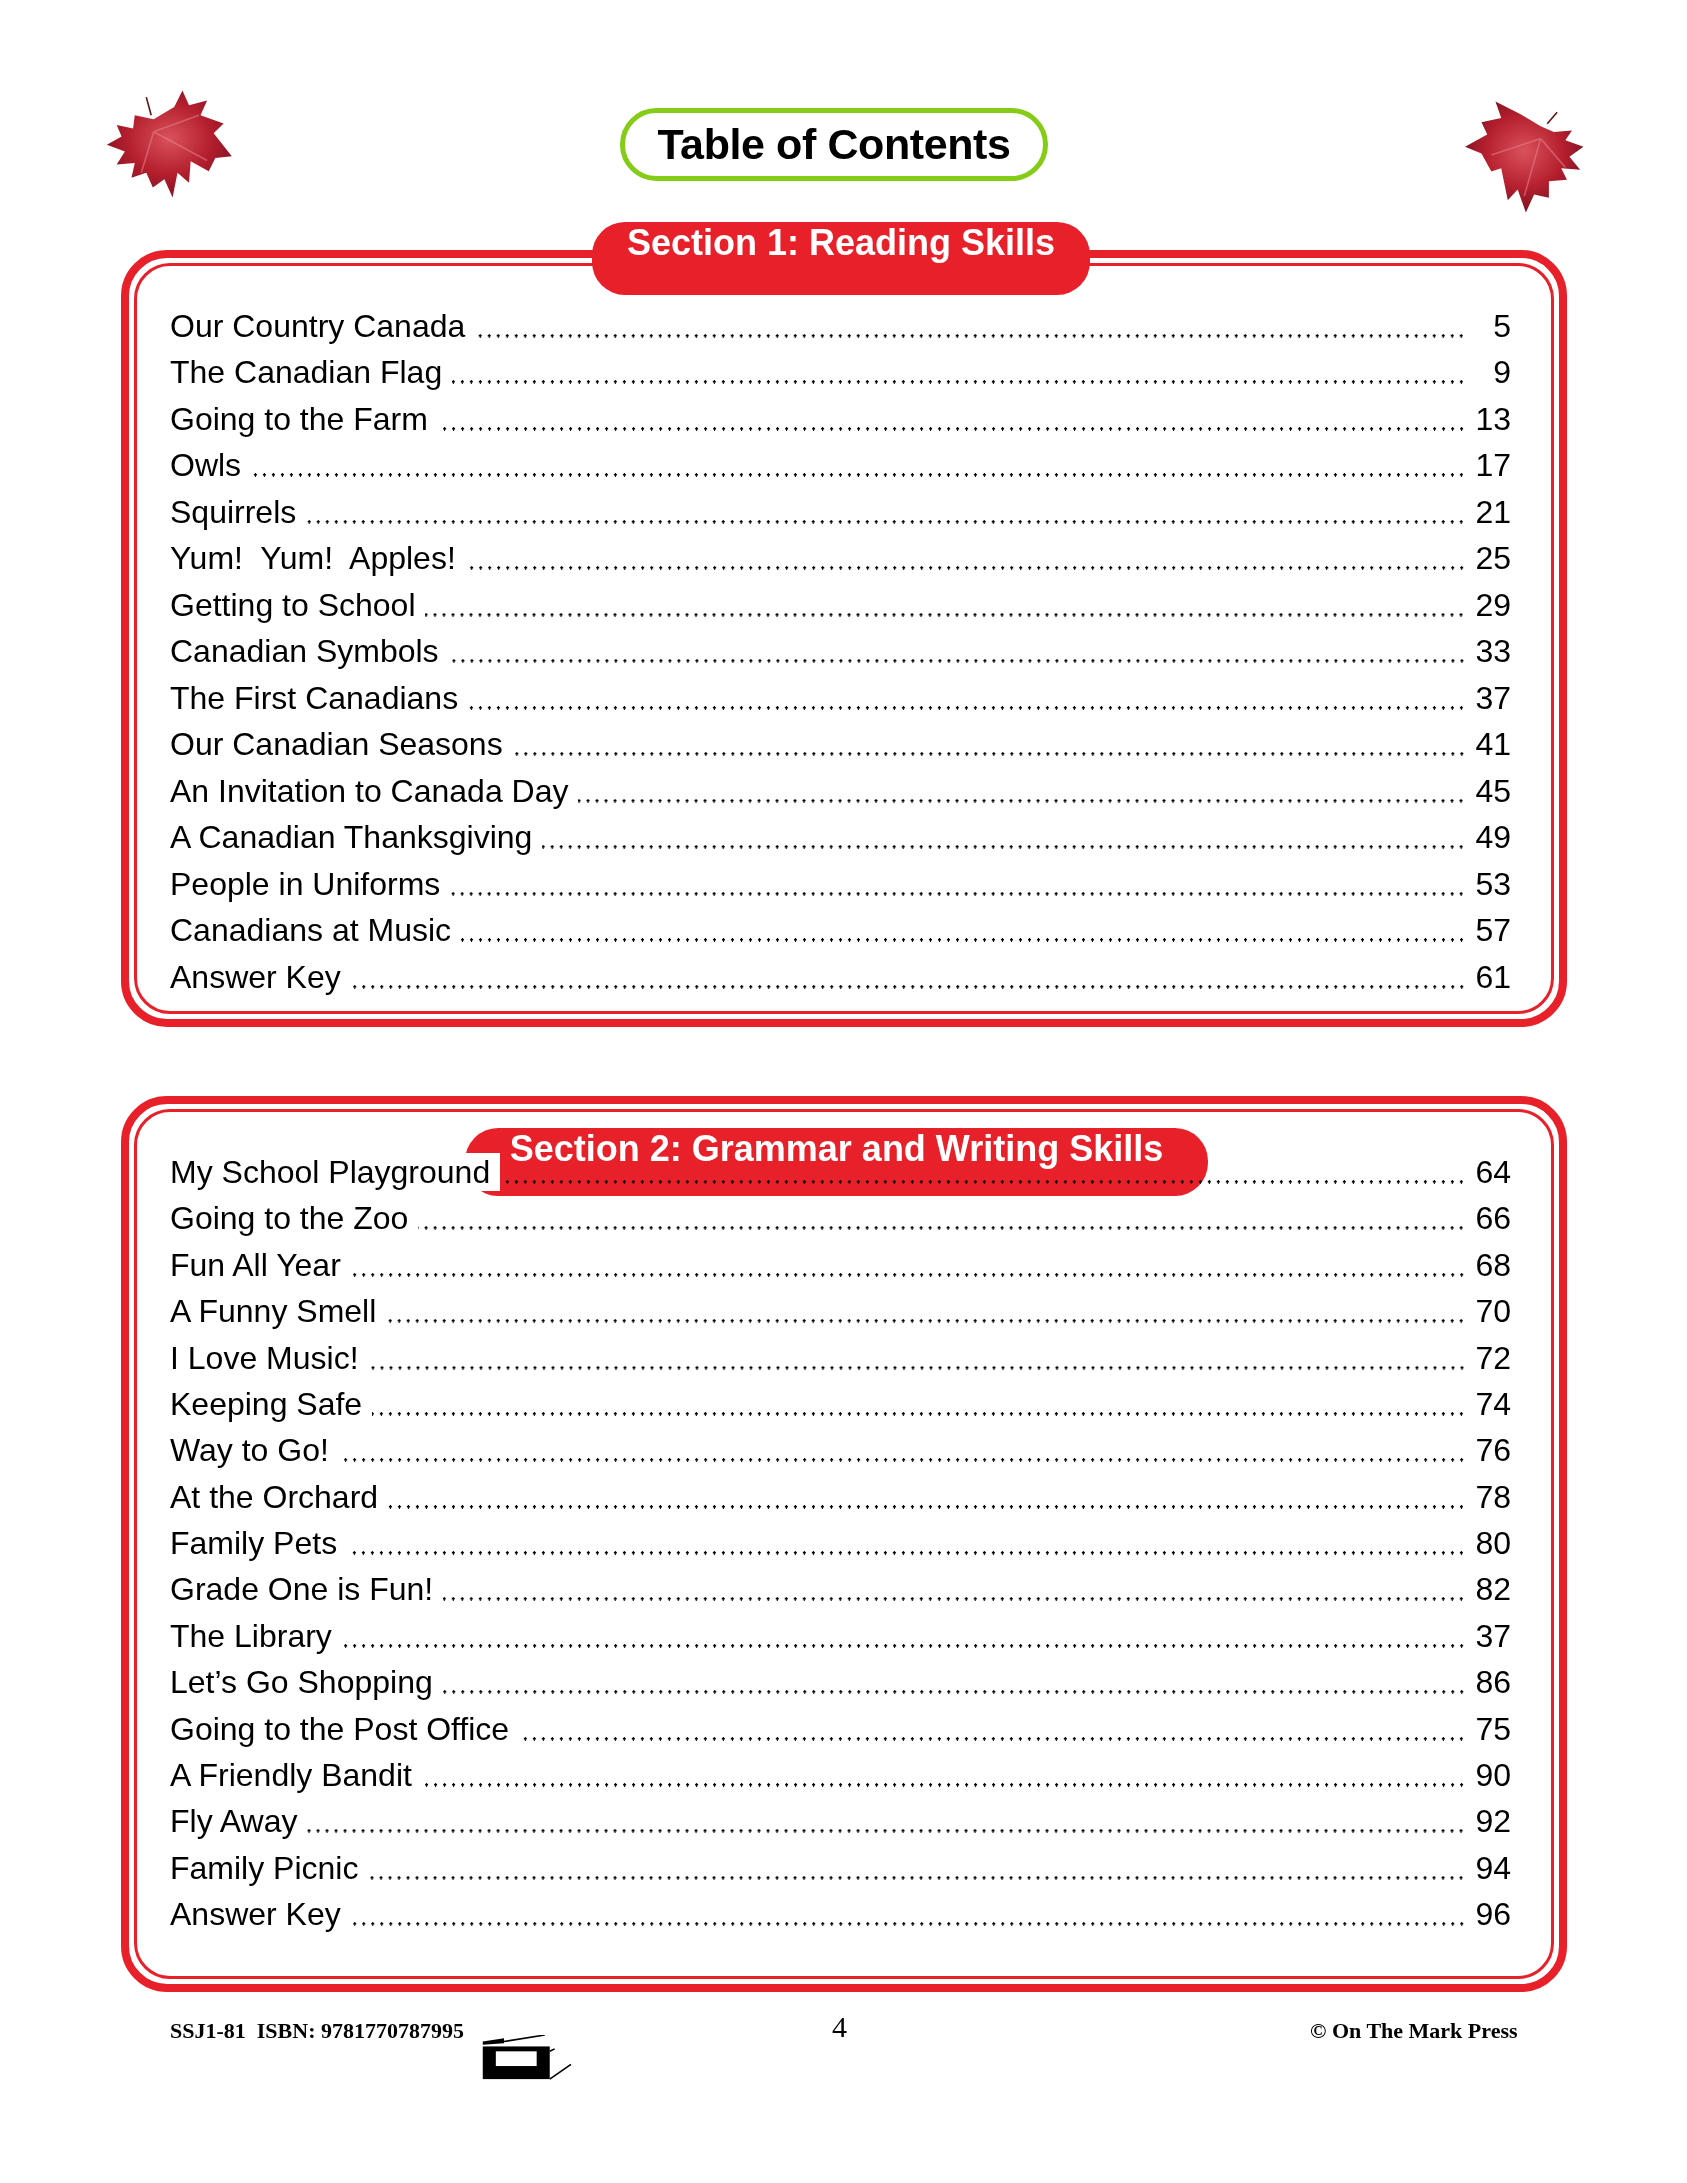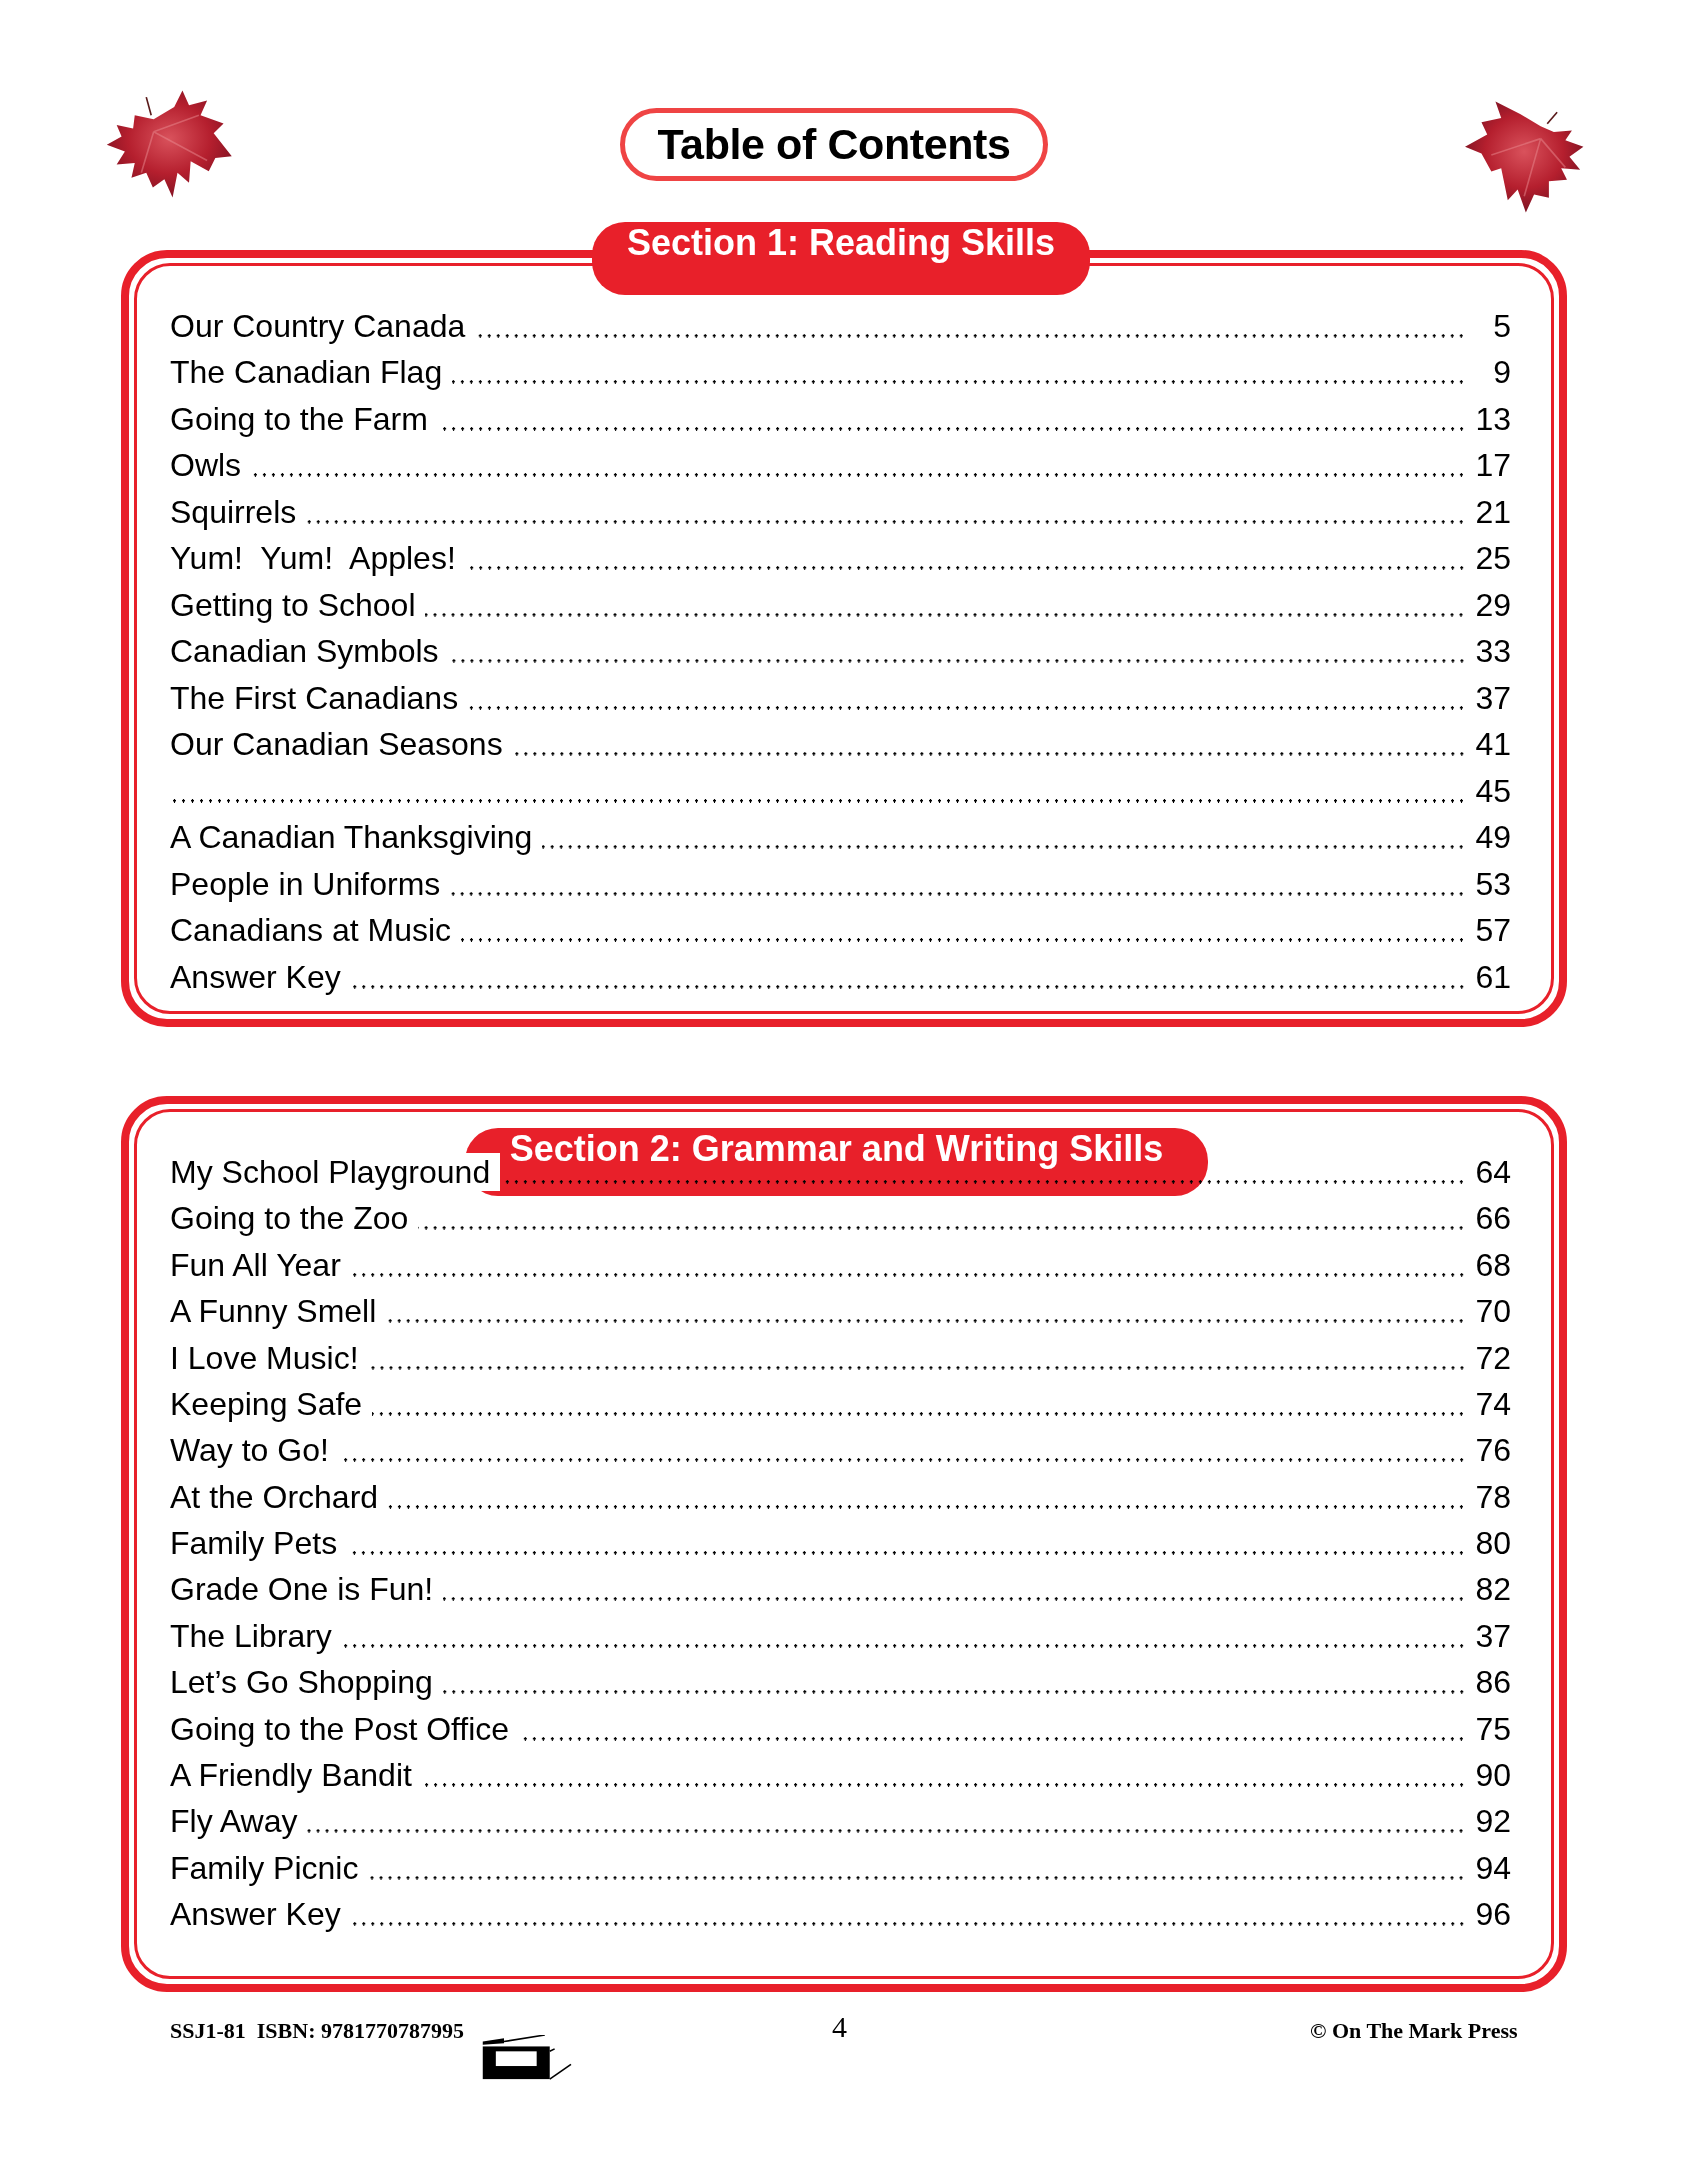--- a/index.html
+++ b/index.html
@@ -1,20 +1,20 @@
 <!DOCTYPE html>
 <html style="font-size:13px"><head>
 <meta charset="utf-8">
 <style>
   html, body { margin: 0; padding: 0; background: #ffffff; }
   body { width: 1687px; height: 2183px; position: relative; overflow: hidden;
          font-family: "Liberation Sans", sans-serif; color: #000; }
   .leaf { position: absolute; }
   .title-box { position: absolute; left: 620px; top: 108px; width: 428px; height: 73px;
-               border: 5px solid #ef4444; border-radius: 38px; box-sizing: border-box;
+               border: 5px solid #84cc16; border-radius: 38px; box-sizing: border-box;
                display: flex; align-items: center; justify-content: center; background: #fff; }
   .title-box span { font-weight: bold; font-size: 43px; letter-spacing: -0.4px; }
   .frame { position: absolute; left: 121px; width: 1446px; border: 8.2px solid #e8202a;
            border-radius: 46px; box-sizing: border-box; }
   .frame-inner { position: absolute; left: 5px; right: 5px; top: 5px; bottom: 5px;
                  border: 3.3px solid #e8202a; border-radius: 36px; }
   .pill { position: absolute; background: #e8202a; color: #fff; font-weight: bold;
           font-size: 36px; border-radius: 33px; display: flex; 
           justify-content: center; box-sizing: border-box; white-space: nowrap; }
   .list { position: absolute; left: 170px; width: 1341px; }
@@ -117,20 +117,21 @@
       <span class="t">The First Canadians</span>
       <span class="dots"></span>
       <span class="p">37</span>
     </div>
   <div class="row" style="top:418px">
       <span class="t">Our Canadian Seasons</span>
       <span class="dots"></span>
       <span class="p">41</span>
     </div>
   <div class="row" style="top:465px">
+      <span class="t">An Invitation to Canada Day</span>
       <span class="dots"></span>
       <span class="p">45</span>
     </div>
   <div class="row" style="top:511px">
       <span class="t">A Canadian Thanksgiving</span>
       <span class="dots"></span>
       <span class="p">49</span>
     </div>
   <div class="row" style="top:558px">
       <span class="t">People in Uniforms</span>

